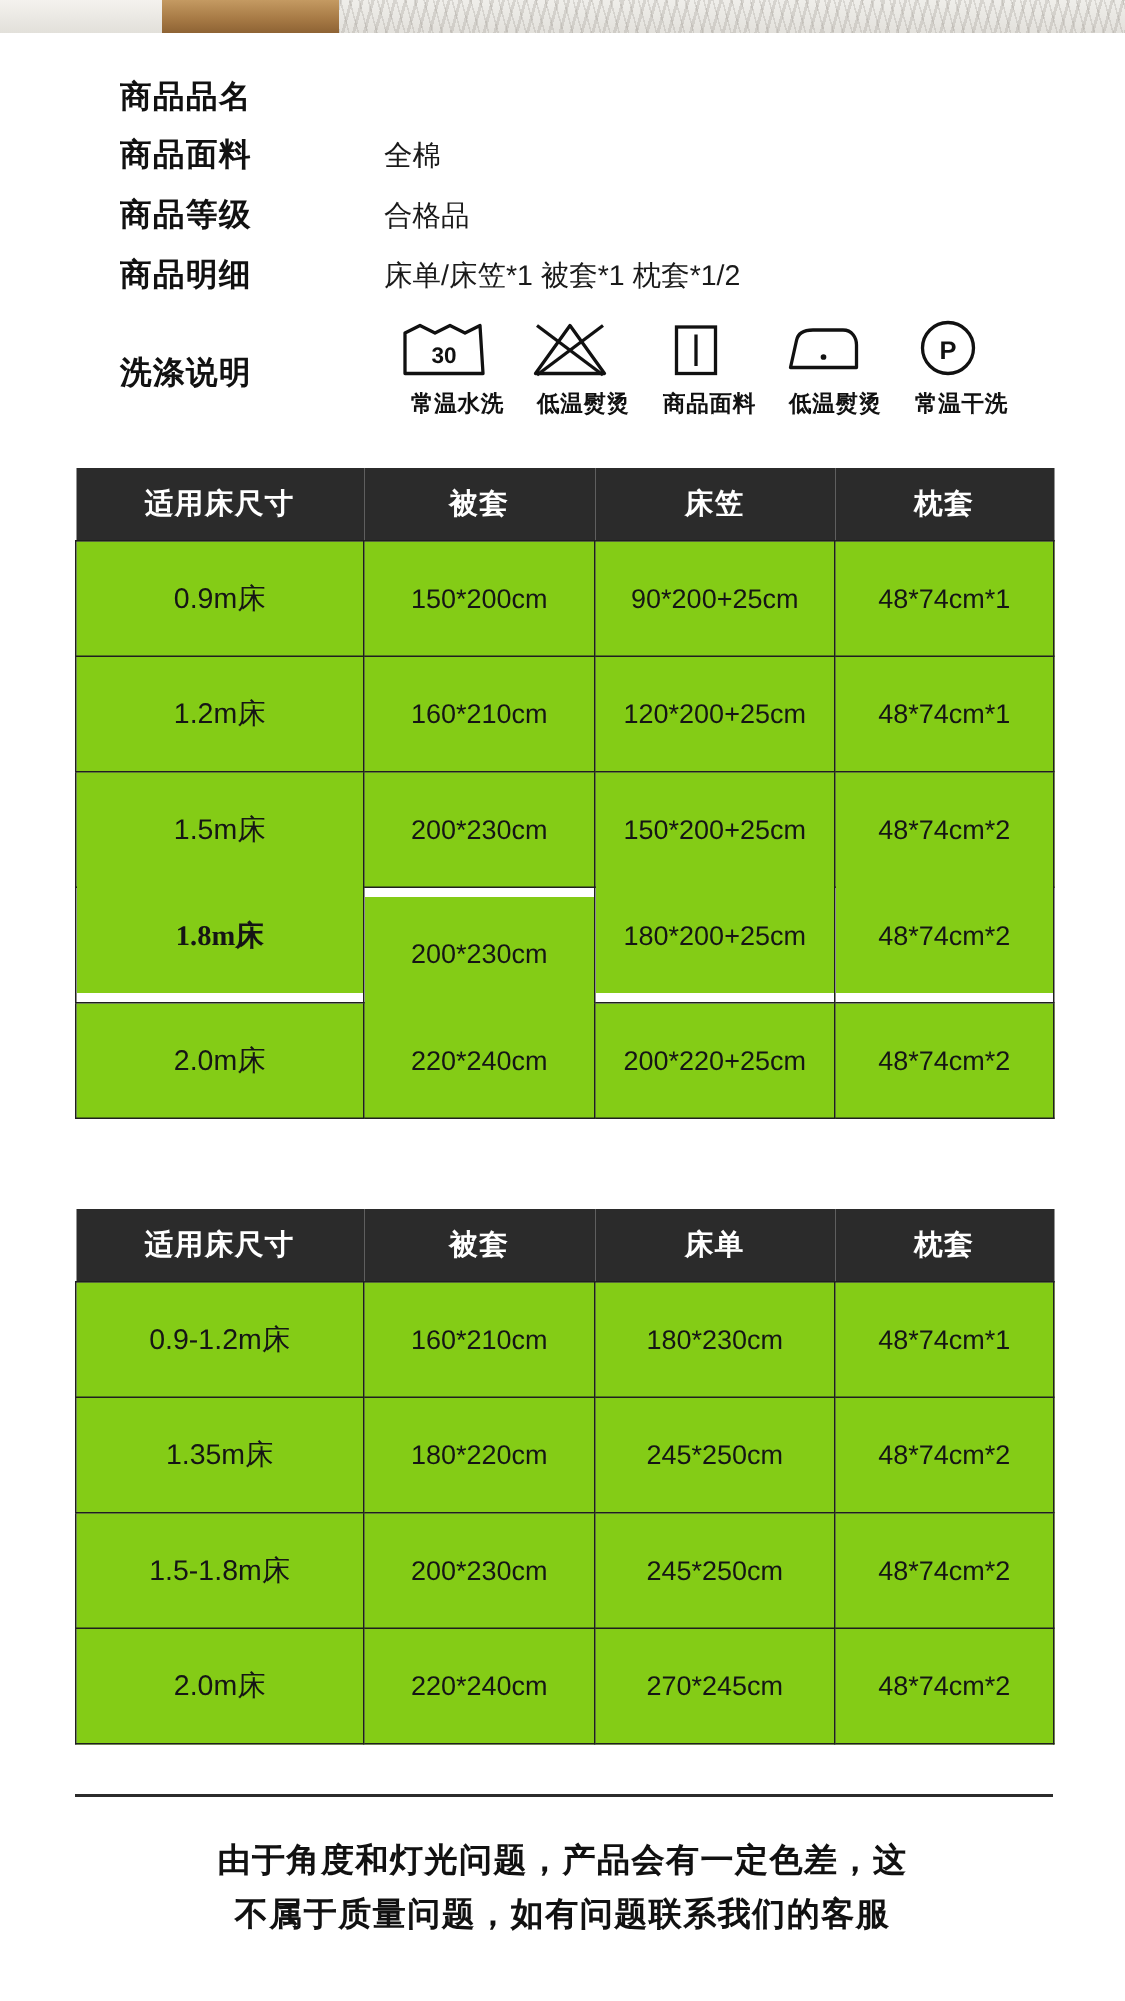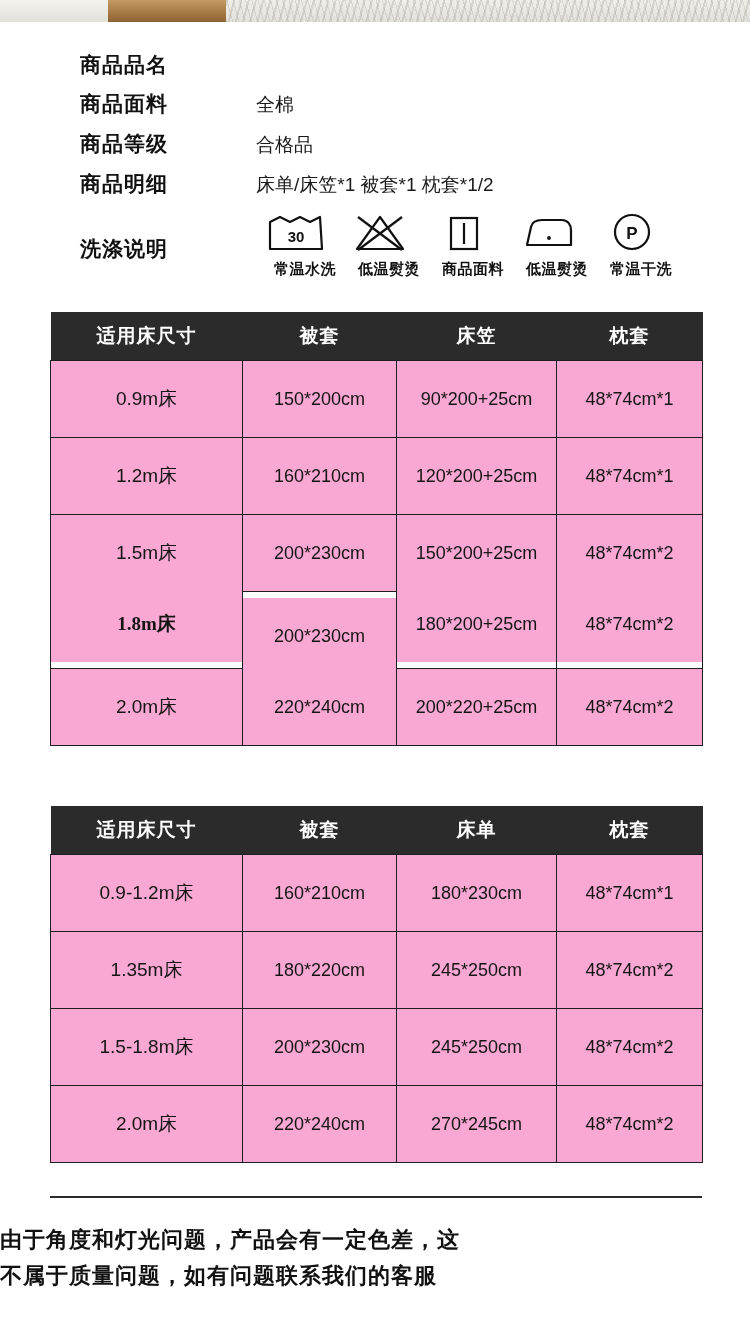--- a/index.html
+++ b/index.html
@@ -127,21 +127,21 @@
     height: 46px;
     letter-spacing: 1px;
     border: none;
   }
   .size-table tbody td {
     border: 1px solid #1f1f1f;
     height: 74px;
     text-align: center;
     font-size: 18px;
     color: #151515;
-    background: #f9a8d4;
+    background: #84cc16;
   }
   .size-table col.c1 { width: 192px; }
   .size-table col.c2 { width: 154px; }
   .size-table col.c3 { width: 160px; }
   .size-table col.c4 { width: 146px; }
 
   .size-table tbody td.bed {
     font-size: 19px;
   }
   .size-table tbody tr.em td.bed {
@@ -160,21 +160,21 @@
     top: 1196px;
     width: 652px;
     height: 2px;
     background: #2b2b2b;
   }
   .footer-note {
     position: absolute;
     left: 0;
     top: 1222px;
     width: 750px;
-    text-align: left;
+    text-align: center;
     font-size: 22px;
     font-weight: 700;
     line-height: 1.65;
     color: #111;
     letter-spacing: 1px;
   }
 </style>
 </head>
 <body>
 

